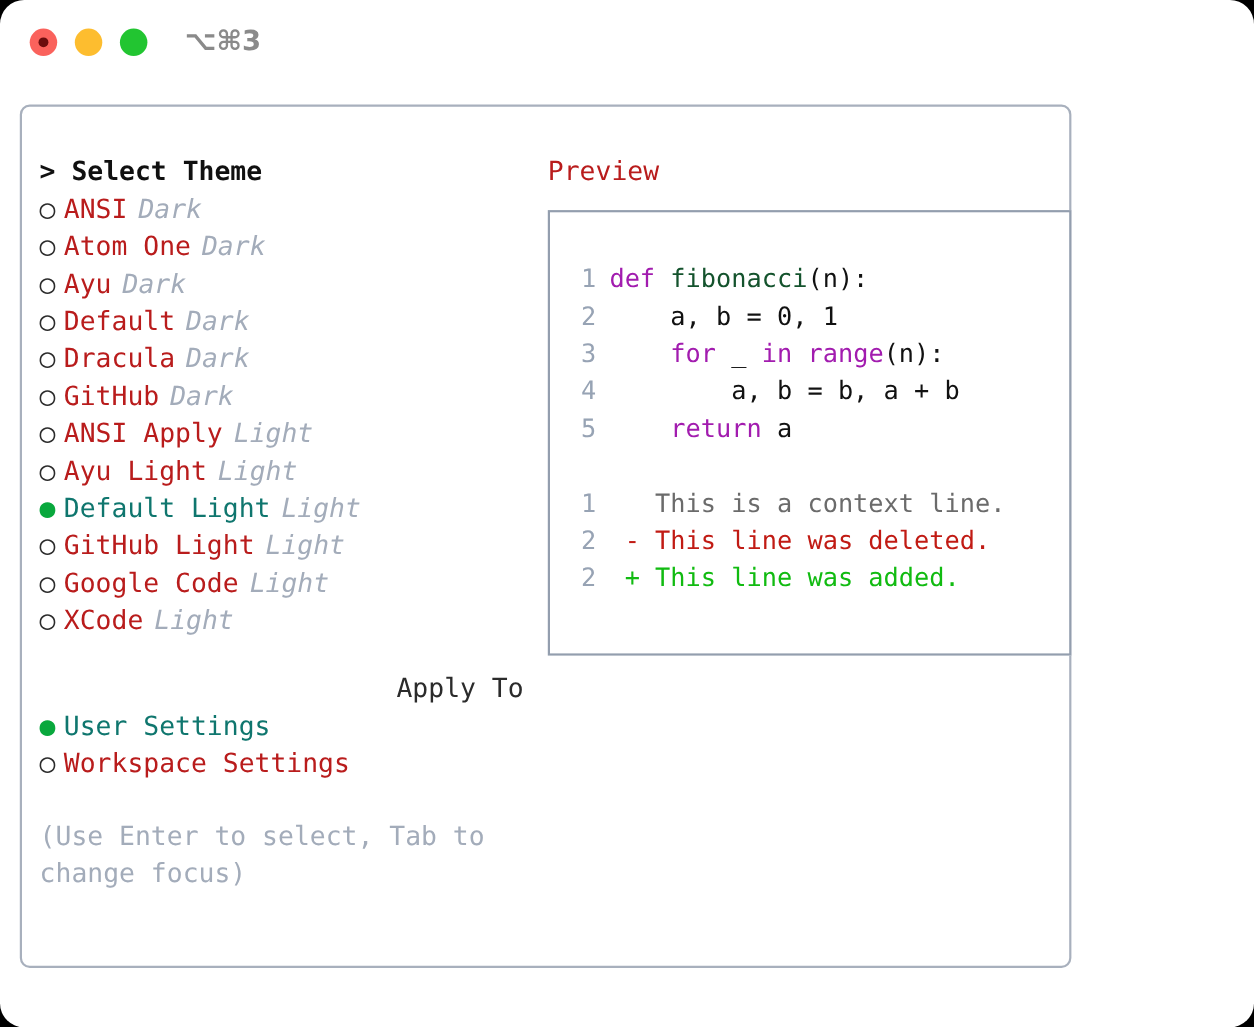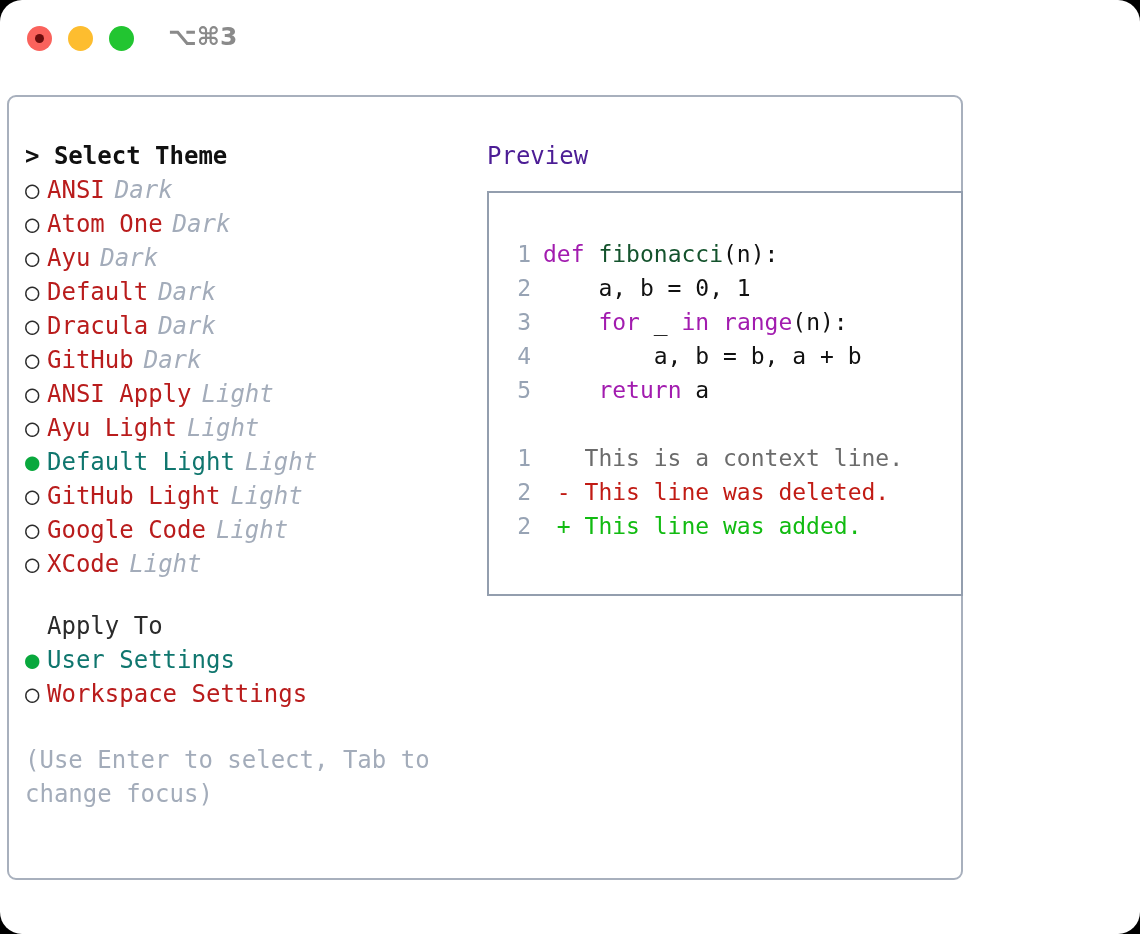--- a/index.html
+++ b/index.html
@@ -61,21 +61,21 @@
     font-size: 25px;
     font-weight: bold;
     color: #8a8a8a;
     letter-spacing: 0px;
     font-family: "DejaVu Sans", "Liberation Sans", sans-serif;
   }
 
   
   .panel {
     position: absolute;
-    left: 7px;
+    left: 18px;
     top: 95px;
     width: 956px;
     height: 785px;
     border: 2px solid #a8b0bd;
     border-radius: 9px;
     box-sizing: border-box;
     background: #ffffff;
   }
 
   
@@ -95,21 +95,21 @@
   .section-title {
     font-size: 24px;
     font-weight: bold;
     color: #101010;
     line-height: 34px;
     white-space: pre;
   }
   .preview-title {
     font-size: 24px;
     font-weight: normal;
-    color: #4c1d95;
+    color: #b91c1c;
     line-height: 34px;
   }
 
   .theme-list { margin-top: 0px; }
 
   .opt-row {
     display: flex;
     align-items: baseline;
     height: 34px;
     line-height: 34px;
@@ -135,20 +135,21 @@
   }
 
   .apply-block { margin-top: 28px; }
   .apply-head {
     display: flex;
     height: 34px;
     line-height: 34px;
     font-size: 24px;
     color: #2b2b2b;
     white-space: pre;
+    justify-content: space-between;
   }
   .apply-head .bullet { color: transparent; }
 
   .hint {
     margin-top: 32px;
     font-size: 24px;
     line-height: 34px;
     color: #a3acba;
     width: 410px;
   }

